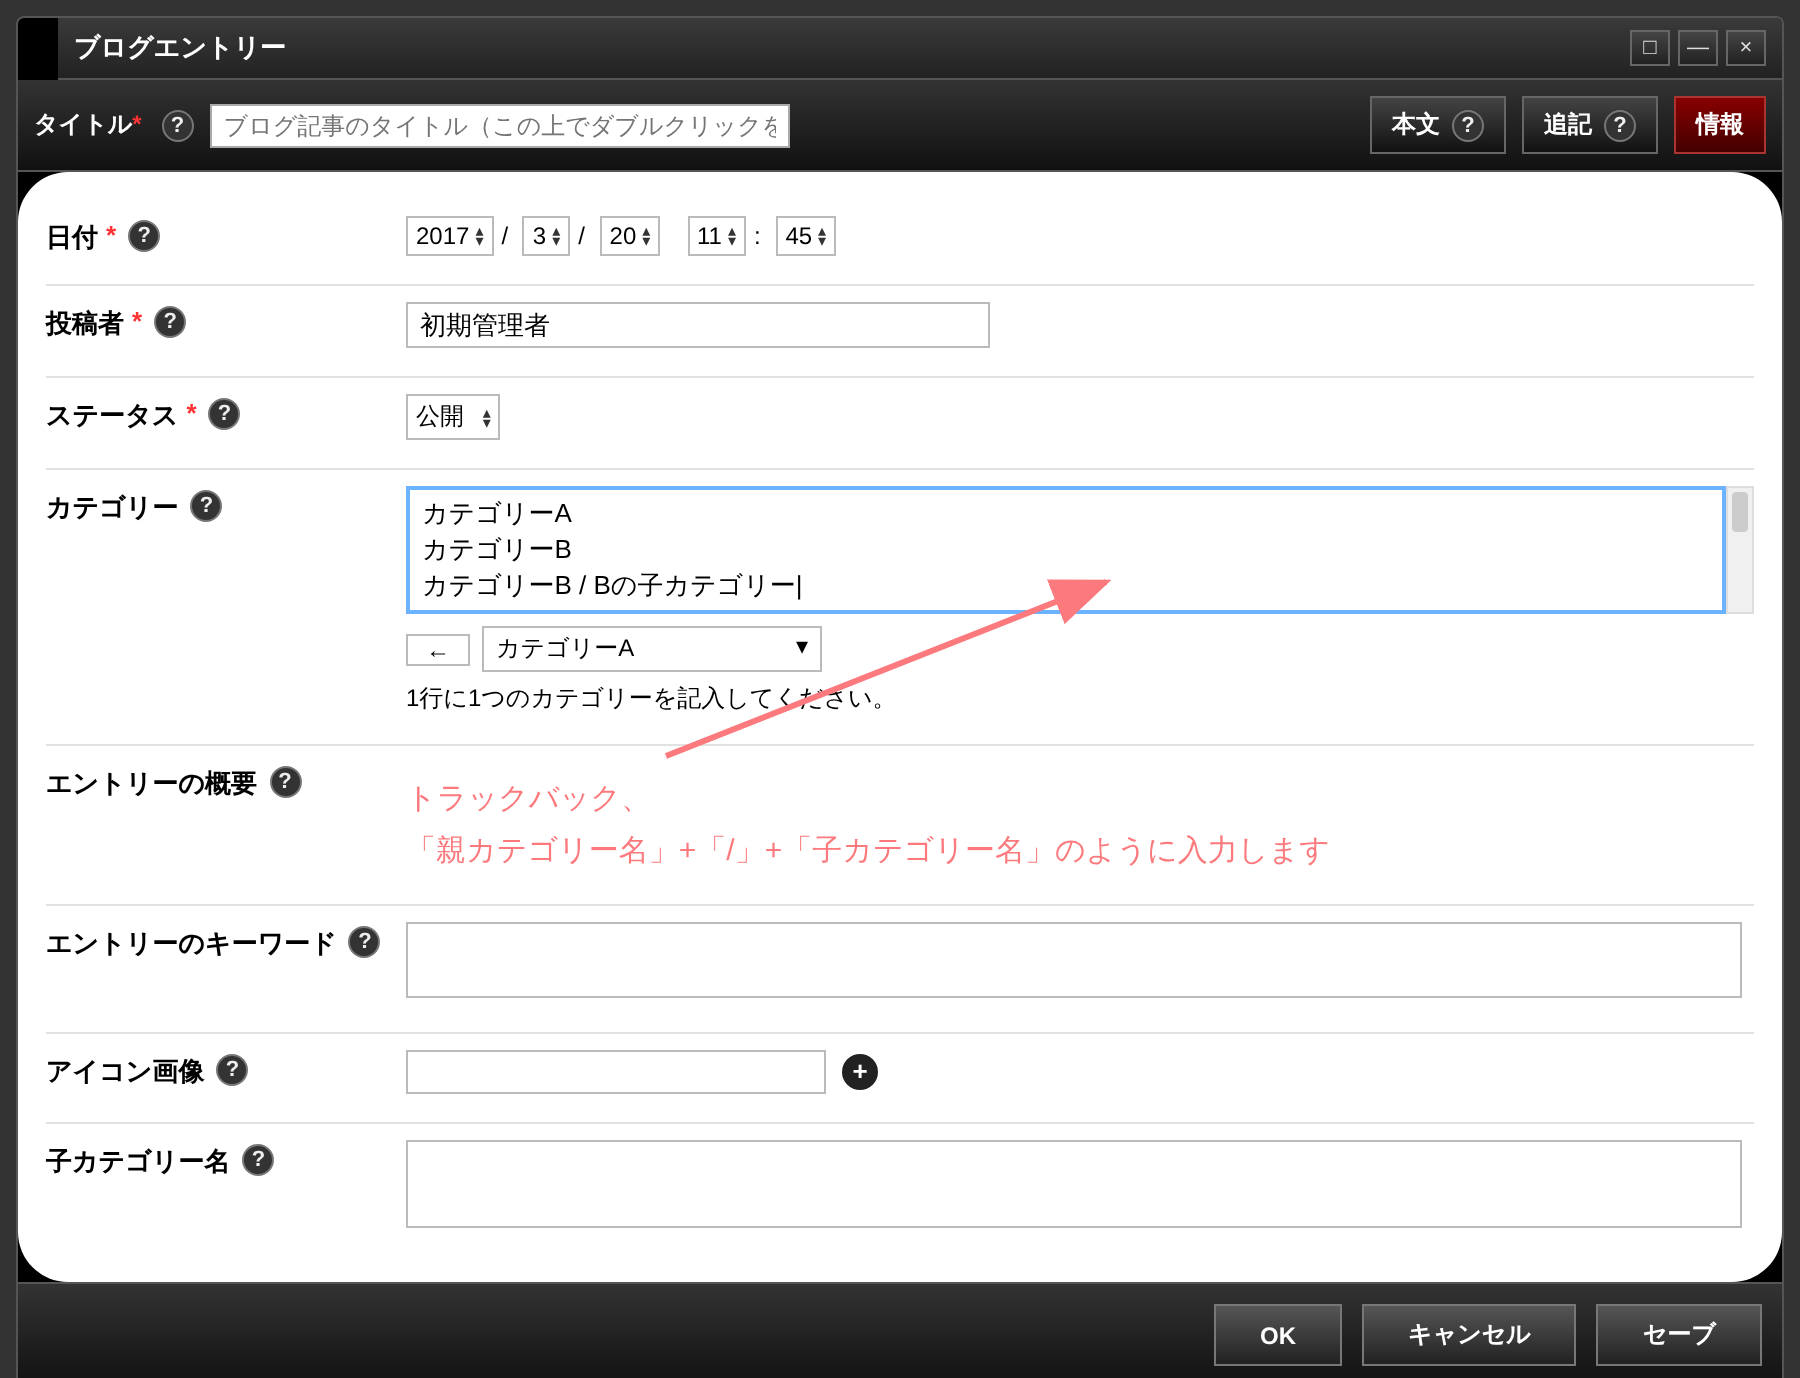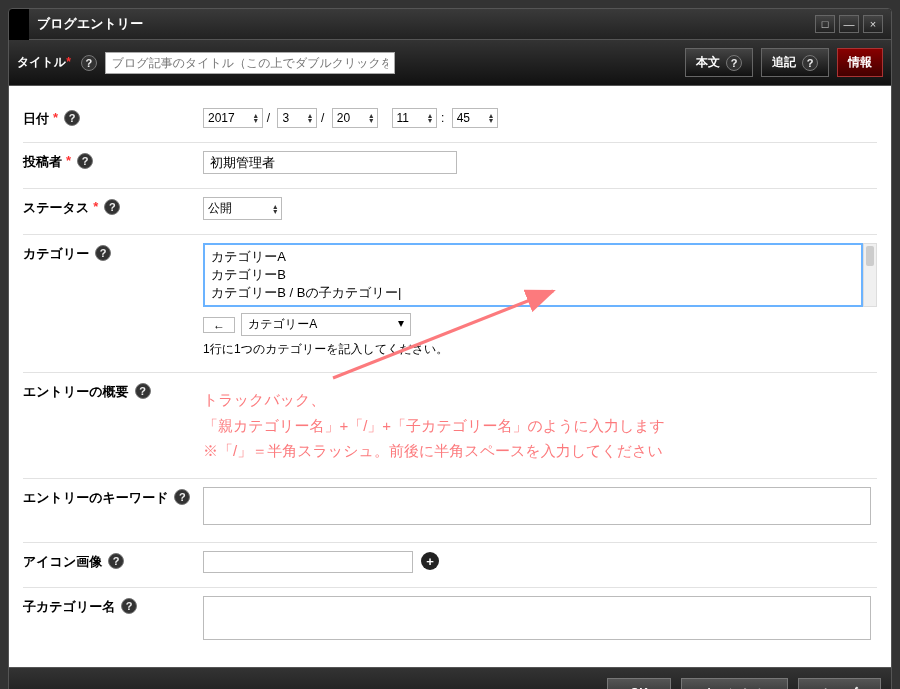--- a/index.html
+++ b/index.html
@@ -9,29 +9,29 @@
 .titlebar-title { font-size: 13px; font-weight: bold; flex: 1; }
 .winbtn { width: 20px; height: 18px; background: linear-gradient(#444,#222); border: 1px solid #666; margin-left: 4px; color: #ddd; display: flex; align-items: center; justify-content: center; font-size: 11px; cursor: pointer; }
 .toolbar { background: linear-gradient(#333,#111); padding: 8px; display: flex; align-items: center; gap: 8px; border-bottom: 1px solid #555; }
 .toolbar-label { color: #fff; font-size: 12px; font-weight: bold; }
 .req { color: #f33; }
 .help { display: inline-flex; width: 16px; height: 16px; background: #333; border: 1px solid #777; border-radius: 50%; color: #eee; font-size: 11px; font-weight: bold; align-items: center; justify-content: center; margin-left: 2px; }
 .title-input { width: 290px; padding: 3px 6px; font-size: 12px; border: 1px solid #aaa; background: #fff; }
 .spacer { flex: 1; }
 .tbtn { background: linear-gradient(#444,#111); border: 1px solid #666; color: #fff; font-size: 12px; font-weight: bold; padding: 5px 10px; cursor: pointer; display: inline-flex; align-items: center; gap: 4px; }
 .tbtn.active { background: linear-gradient(#800,#400); border-color: #a33; }
-.formbody { background: #fff; padding: 14px 14px 10px; min-height: 530px; }
+.formbody { background: #fff; padding: 14px 14px 10px; min-height: 530px; border-radius: 25px; }
 .row { display: flex; padding: 8px 0 14px; border-bottom: 1px solid #e2e2e2; }
 .row:last-child { border-bottom: none; }
 .lbl { width: 180px; font-size: 13px; font-weight: bold; display: flex; align-items: flex-start; gap: 4px; padding-top: 2px; }
 .fld { flex: 1; font-size: 12px; position: relative; }
-.sel { border: 1px solid #bbb; padding: 2px 4px; font-size: 12px; background: #fff; display: inline-flex; align-items: center; gap: 19px; }
+.sel { border: 1px solid #bbb; padding: 2px 4px; font-size: 12px; background: #fff; display: inline-flex; align-items: center; gap: 3px; }
 .updown { display:inline-block; font-size:8px; line-height:5px; color:#333; }
 .sep { margin: 0 4px; font-size: 12px; }
-.aut-input { width: 254px; padding: 3px 6px; border: 1px solid #bbb; font-size: 13px; }
+.aut-input { width: 292px; padding: 3px 6px; border: 1px solid #bbb; font-size: 13px; }
 .cat-ta { width: 660px; height: 64px; border: 2px solid #6bb3ff; font-size: 13px; padding: 3px 6px; resize: none; font-family: inherit; line-height: 1.4; }
 .cat-scroll { display:inline-block; width:14px; height:64px; background:#f0f0f0; border:1px solid #ddd; vertical-align:top; position:relative; }
 .cat-scroll::after{content:"";position:absolute;top:2px;left:2px;right:2px;height:20px;background:#ccc;border-radius:2px;}
 .cat-sel-row { margin-top: 3px; display: flex; align-items: center; gap: 6px; }
 .arrow-sel { border:1px solid #bbb; padding:0 8px; font-size:12px; width: 32px; text-align:center; }
 .cat-dd { border:1px solid #bbb; padding:2px 6px; font-size:12px; width:170px; display:inline-flex; justify-content:space-between; }
 .hint { font-size: 12px; margin-top: 5px; }
 .anno { color: #fc7a7d; font-size: 15px; line-height: 1.7; margin-top: 6px; font-weight: 500; }
 .kw-ta, .sum-ta, .tb-ta { width: 668px; height: 38px; border: 1px solid #bbb; padding: 3px; font-size: 12px; resize: none; }
 .tb-ta { height: 44px; }
@@ -151,21 +151,20 @@
 
     <div class="row">
       <div class="lbl">
           <span>エントリーの概要</span>
           <span class="help">?</span>
         </div>
       <div class="fld">
         <div class="anno">
           <div>トラックバック、</div>
           <div>「親カテゴリー名」+「/」+「子カテゴリー名」のように入力します</div>
-          <div>※「/」＝半角スラッシュ。前後に半角スペースを入力してください</div>
         </div>
       </div>
     </div>
 
     <div class="row">
       <div class="lbl">
           <span>エントリーのキーワード</span>
           <span class="help">?</span>
         </div>
       <div class="fld"><textarea class="kw-ta" style=""></textarea></div>

